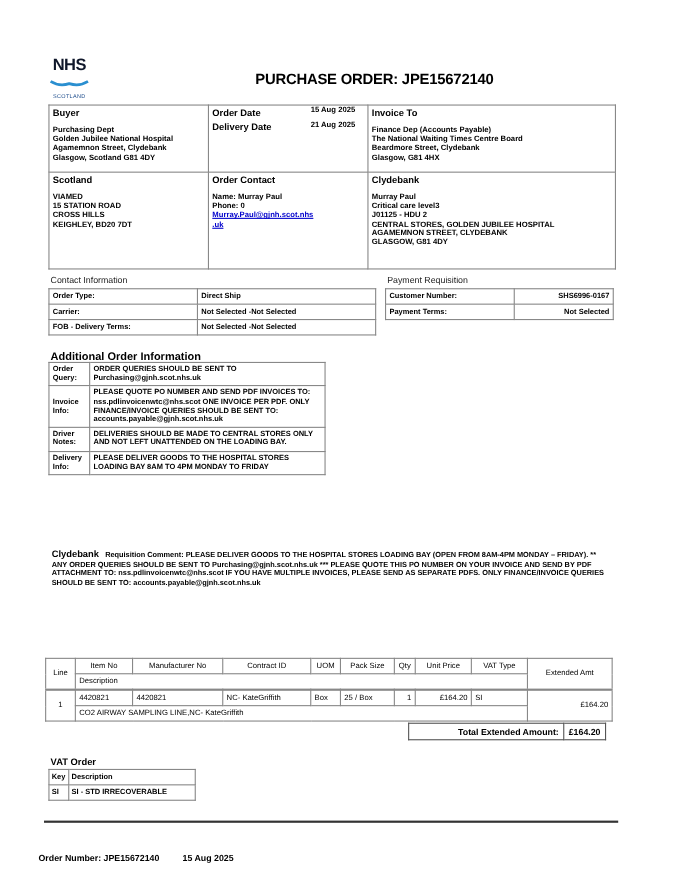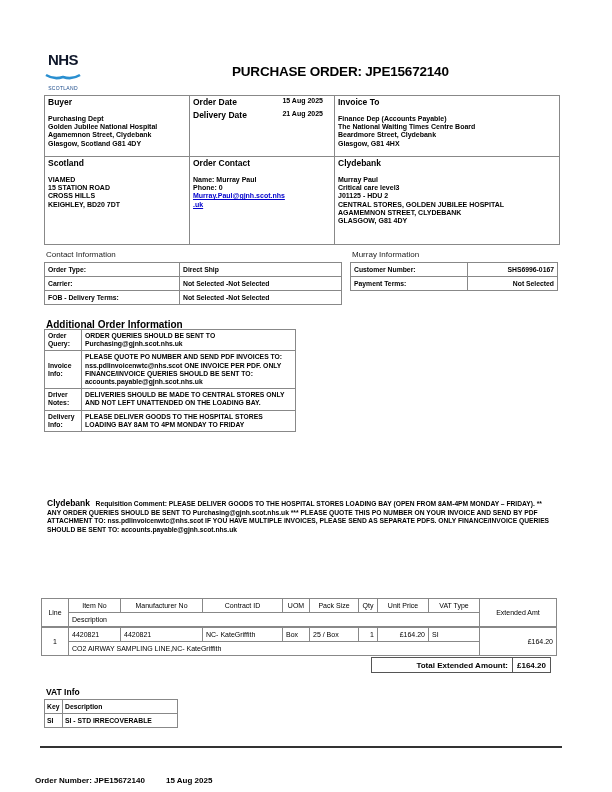--- a/index.html
+++ b/index.html
@@ -123,21 +123,21 @@
     <td>Carrier:</td>
     <td>Not Selected  -Not Selected</td>
   </tr>
   <tr>
     <td>FOB - Delivery Terms:</td>
     <td>Not Selected  -Not Selected</td>
   </tr>
 </tbody>
   </table>
 
-<div class="abs sect-title" style="left:352px; top:250px;">Murray Information</div>
+<div class="abs sect-title" style="left:352px; top:250px;">Payment Requisition</div>
 <table class="info" style="left:350px; top:262px; width:208px;">
   <tbody>
       <tr>
     <td style="width:110px">Customer Number:</td>
     <td style="text-align:right">SHS6996-0167</td>
   </tr>
   <tr>
     <td>Payment Terms:</td>
     <td style="text-align:right">Not Selected</td>
   </tr>
@@ -208,21 +208,21 @@
 
 <table class="total">
   <tbody>
       <tr>
     <td style="width:132px; text-align:right;">Total Extended Amount:</td>
     <td style="width:28px; text-align:right;">£164.20</td>
   </tr>
 </tbody>
   </table>
 
-<div class="abs b" style="left:46px; top:687px; font-size:8.5px;">VAT Info</div>
+<div class="abs b" style="left:46px; top:687px; font-size:8.5px;">VAT Order</div>
 <table class="vat info" style="left:44px; top:699px; width:134px;">
   <tbody>
       <tr>
     <td style="width:13px">Key</td>
     <td>Description</td>
   </tr>
   <tr>
     <td>SI</td>
     <td>SI - STD IRRECOVERABLE</td>
   </tr>

